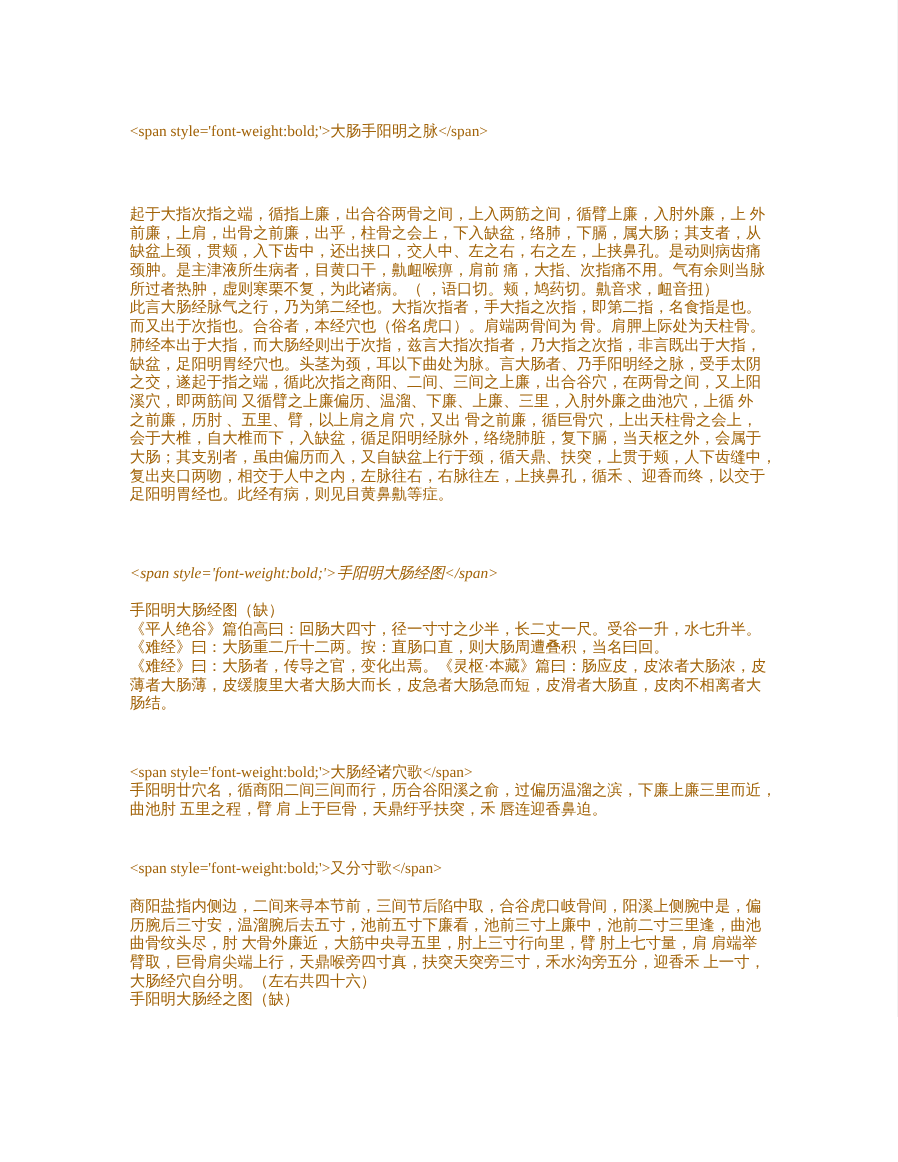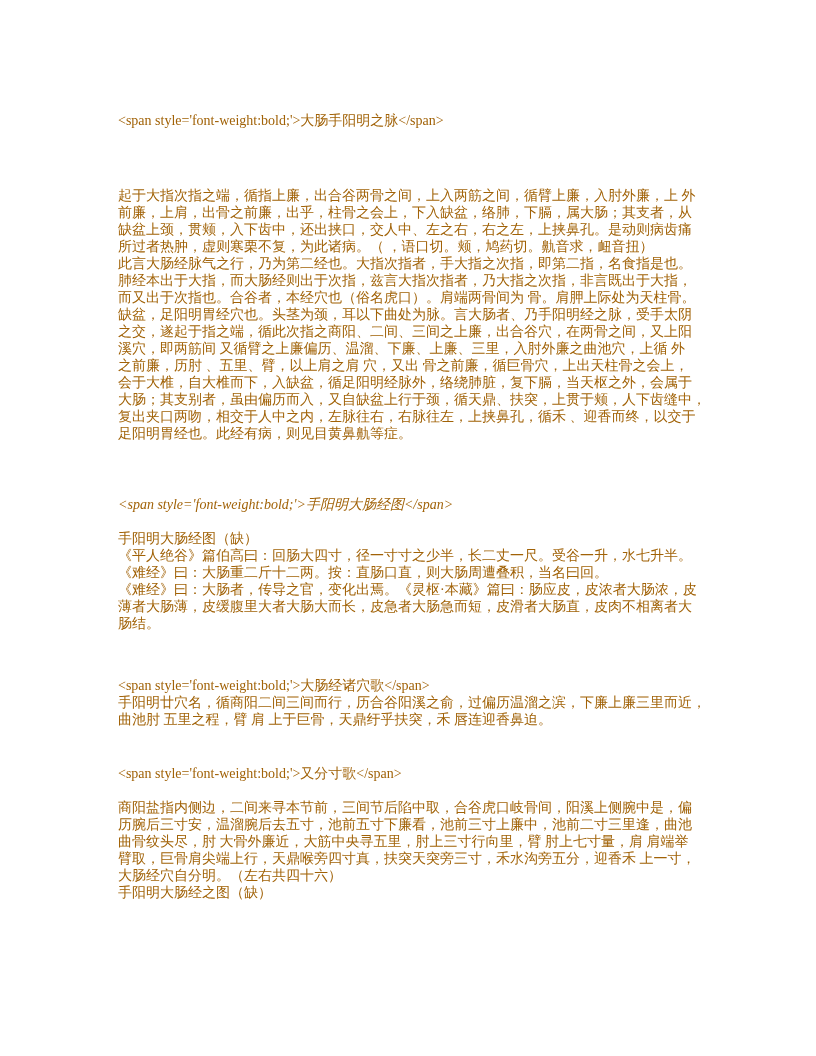--- a/index.html
+++ b/index.html
@@ -37,24 +37,25 @@
 
 <div class="page">
   <div class="content">
 
     <div class="heading h1">&lt;span style='font-weight:bold;'&gt;大肠手阳明之脉&lt;/span&gt;</div>
 
     <div class="para1">
       <div class="line">起于大指次指之端，循指上廉，出合谷两骨之间，上入两筋之间，循臂上廉，入肘外廉，上 外</div>
       <div class="line">前廉，上肩，出骨之前廉，出乎，柱骨之会上，下入缺盆，络肺，下膈，属大肠；其支者，从</div>
       <div class="line">缺盆上颈，贯颊，入下齿中，还出挟口，交人中、左之右，右之左，上挟鼻孔。是动则病齿痛</div>
+      <div class="line">颈肿。是主津液所生病者，目黄口干，鼽衄喉痹，肩前 痛，大指、次指痛不用。气有余则当脉</div>
       <div class="line">所过者热肿，虚则寒栗不复，为此诸病。（ ，语口切。颊，鸠药切。鼽音求，衄音扭）</div>
       <div class="line">此言大肠经脉气之行，乃为第二经也。大指次指者，手大指之次指，即第二指，名食指是也。</div>
+      <div class="line">而又出于次指也。合谷者，本经穴也（俗名虎口）。肩端两骨间为 骨。肩胛上际处为天柱骨。</div>
       <div class="line">肺经本出于大指，而大肠经则出于次指，兹言大指次指者，乃大指之次指，非言既出于大指，</div>
-      <div class="line">而又出于次指也。合谷者，本经穴也（俗名虎口）。肩端两骨间为 骨。肩胛上际处为天柱骨。</div>
       <div class="line">缺盆，足阳明胃经穴也。头茎为颈，耳以下曲处为脉。言大肠者、乃手阳明经之脉，受手太阴</div>
       <div class="line">之交，遂起于指之端，循此次指之商阳、二间、三间之上廉，出合谷穴，在两骨之间，又上阳</div>
       <div class="line">溪穴，即两筋间 又循臂之上廉偏历、温溜、下廉、上廉、三里，入肘外廉之曲池穴，上循 外</div>
       <div class="line">之前廉，历肘 、五里、臂，以上肩之肩 穴，又出 骨之前廉，循巨骨穴，上出天柱骨之会上，</div>
       <div class="line">会于大椎，自大椎而下，入缺盆，循足阳明经脉外，络绕肺脏，复下膈，当天枢之外，会属于</div>
       <div class="line">大肠；其支别者，虽由偏历而入，又自缺盆上行于颈，循天鼎、扶突，上贯于颊，人下齿缝中，</div>
       <div class="line">复出夹口两吻，相交于人中之内，左脉往右，右脉往左，上挟鼻孔，循禾 、迎香而终，以交于</div>
       <div class="line">足阳明胃经也。此经有病，则见目黄鼻鼽等症。</div>
     </div>
 

